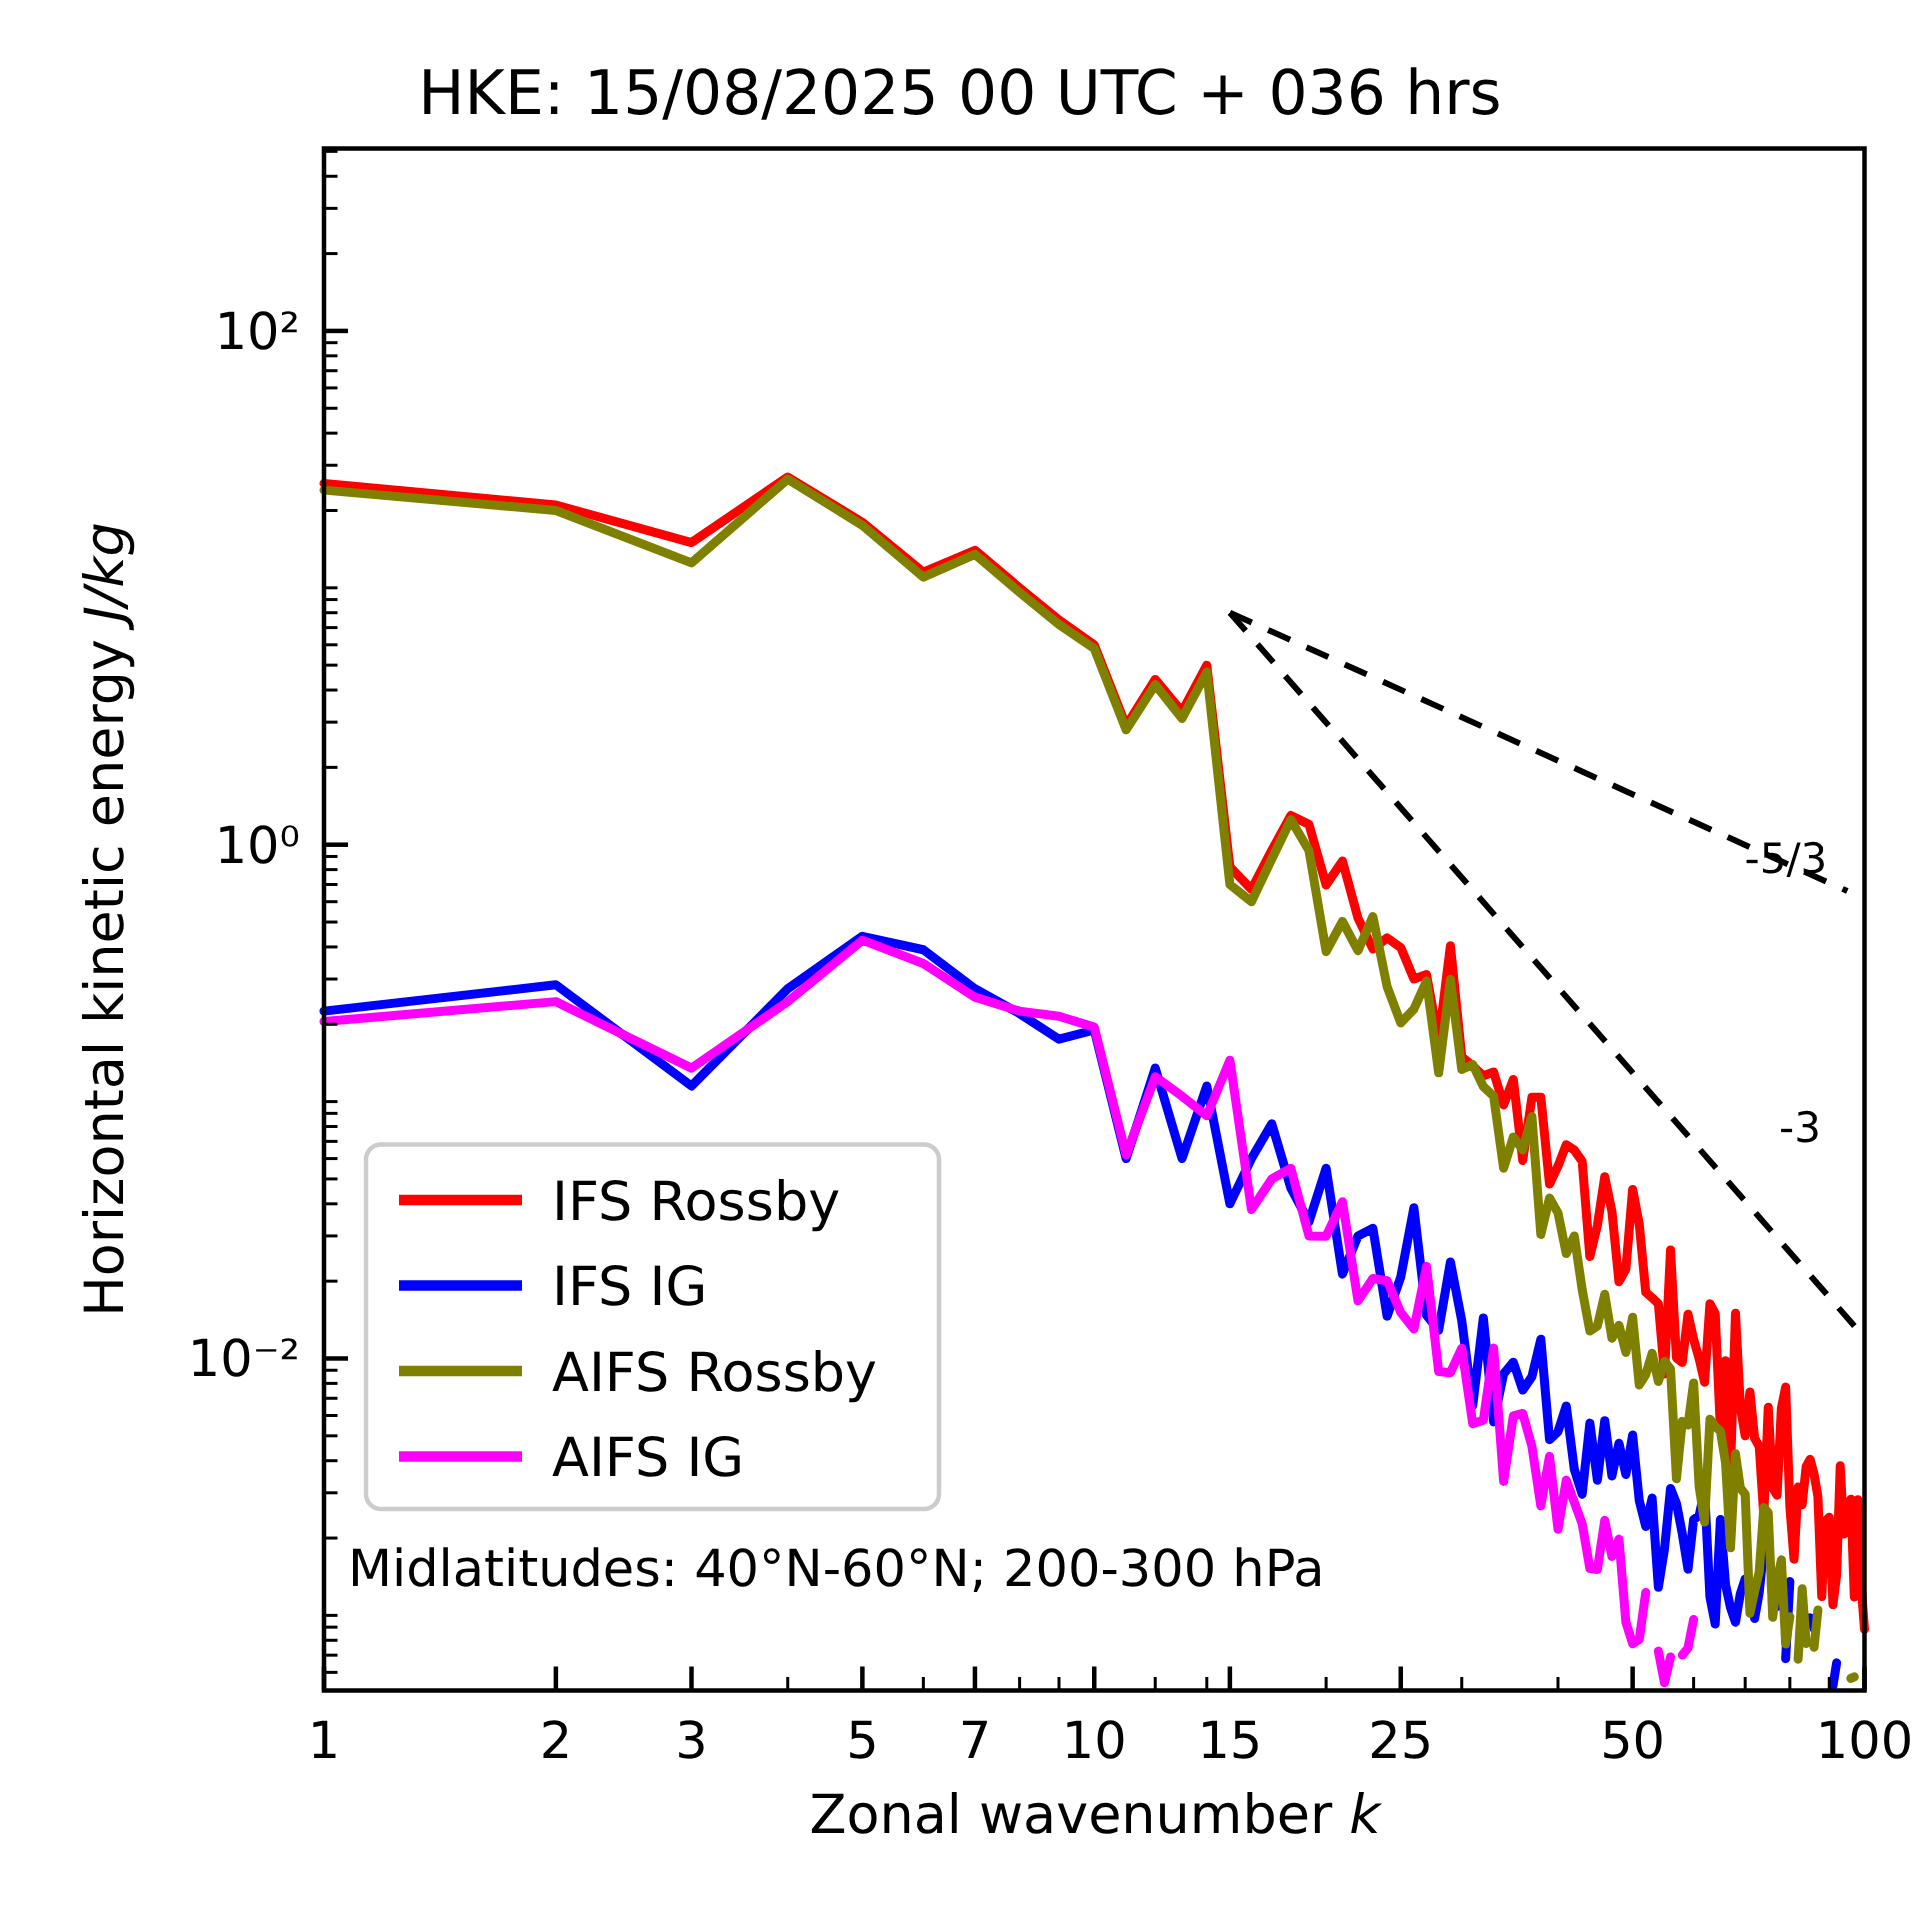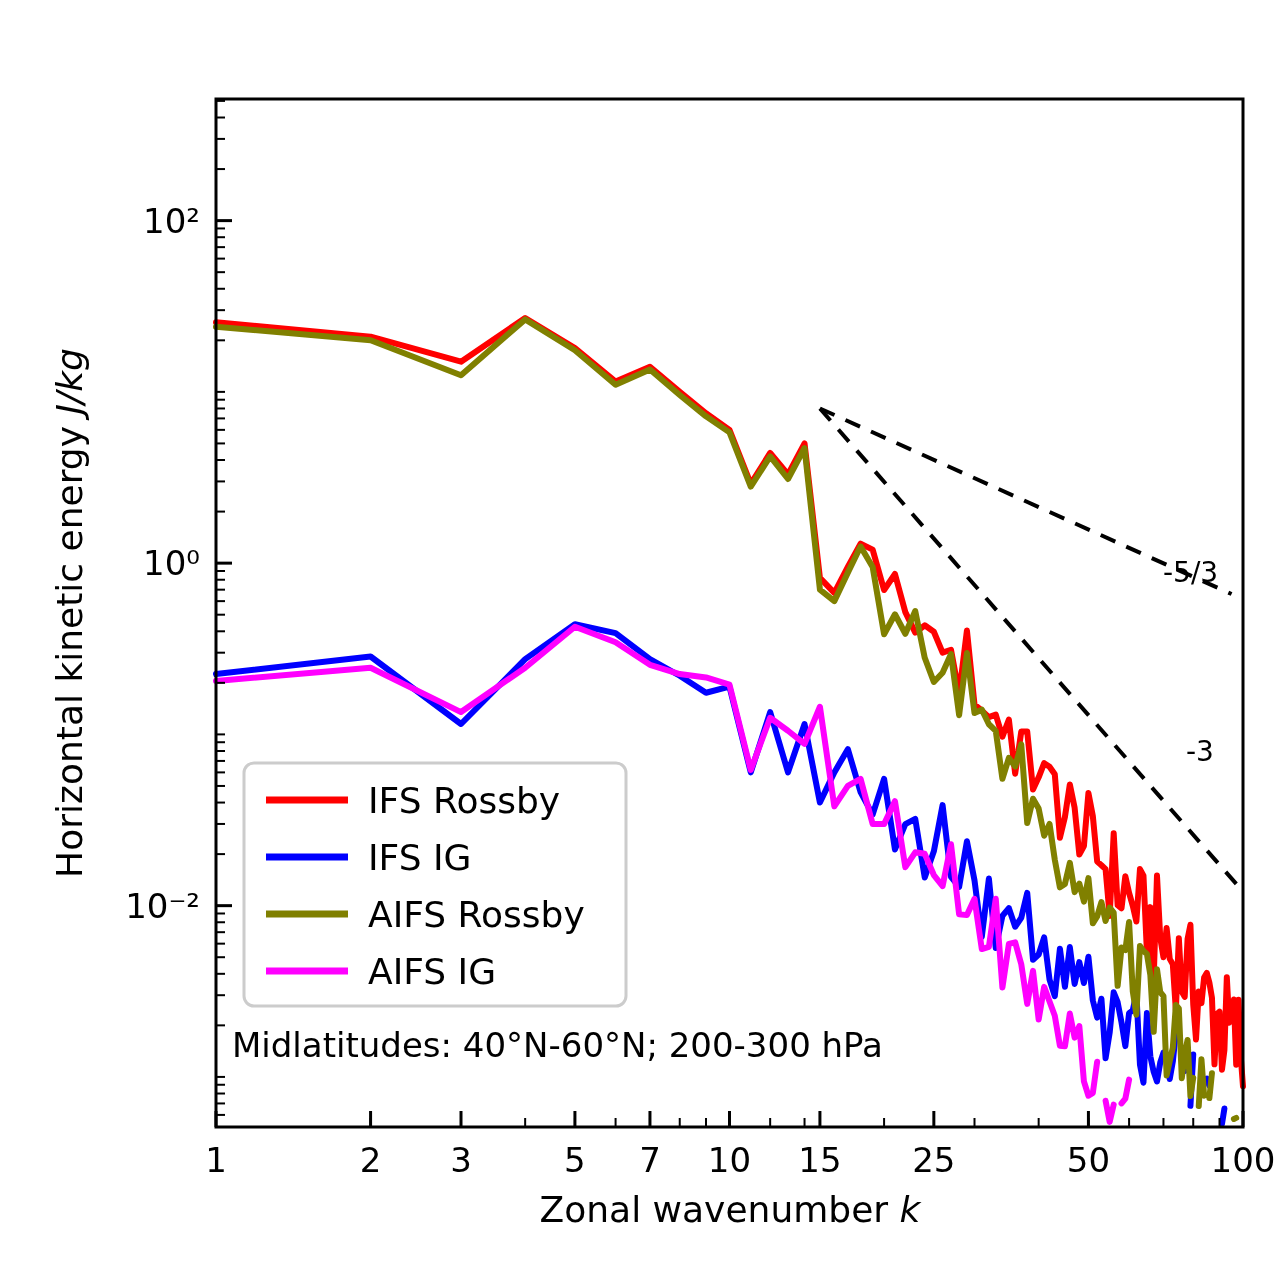--- a/index.html
+++ b/index.html
@@ -57,20 +57,21 @@
   }
   .italic {
     font-style: italic;
   }
 </style>
 </head>
 <body>
 
 <div id="figure">
 
+  <div id="chart-title">HKE: 15/08/2025 00 UTC + 036 hrs</div>
 
   <svg id="plot-svg" width="1280" height="1288">
 
     <rect id="plot-bg" x="216" y="99" width="1027" height="1028" fill="#ffffff"></rect>
 
     <g id="series-group">
         <path d="M216.00,322.25 L370.58,336.69 L461.00,361.72 L525.16,318.00 L574.92,348.16 L615.58,381.48 L649.96,366.85 L679.74,391.88 L706.00,413.27 L729.50,429.87 L750.76,483.95 L770.16,452.94 L788.01,474.34 L804.54,443.43 L819.92,577.90 L834.32,592.92 L847.84,566.95 L860.58,543.62 L872.64,549.58 L884.08,589.99 L894.96,574.01 L905.33,612.10 L915.25,632.59 L924.74,625.27 L933.84,631.72 L942.59,652.64 L951.01,649.74 L959.12,693.87 L966.94,630.49 L974.50,704.45 L981.81,710.65 L988.89,717.14 L995.76,714.62 L1002.41,736.58 L1008.88,719.64 L1015.16,773.65 L1021.27,731.53 L1027.22,731.45 L1033.01,789.39 L1038.66,777.35 L1044.16,763.15 L1049.54,766.72 L1054.79,774.24 L1059.91,837.70 L1064.92,817.01 L1069.83,784.47 L1074.62,807.69 L1079.32,854.48 L1083.92,845.99 L1088.42,792.95 L1092.84,816.12 L1097.17,861.49 L1101.42,865.22 L1105.58,869.20 L1109.68,916.04 L1113.69,833.28 L1117.64,905.23 L1121.52,908.27 L1125.33,876.17 L1129.08,892.88 L1132.77,905.82 L1136.39,921.47 L1139.96,869.10 L1143.47,875.68 L1146.93,952.52 L1150.34,907.12 L1153.69,978.84 L1156.99,875.54 L1160.25,937.77 L1163.46,957.23 L1166.62,927.95 L1169.74,958.86 L1172.82,964.36 L1175.85,1010.35 L1178.84,938.15 L1181.80,991.80 L1184.71,996.80 L1187.59,938.77 L1190.43,924.72 L1193.24,1004.46 L1196.01,1039.44 L1198.74,991.39 L1201.45,1003.10 L1204.12,977.56 L1206.76,972.89 L1209.36,982.60 L1211.94,997.65 L1214.49,1064.31 L1217.01,1013.93 L1219.50,1011.56 L1221.97,1069.73 L1224.41,1050.06 L1226.82,977.17 L1229.20,1022.71 L1231.56,1010.93 L1233.90,999.47 L1236.21,1064.64 L1238.49,999.82 L1240.76,1057.02 L1243.00,1086.21" fill="none" stroke="#ff0000" stroke-width="6" stroke-linejoin="round" stroke-linecap="round"></path>
         <path d="M216.00,674.08 L370.58,656.50 L461.00,724.00 L525.16,659.16 L574.92,624.20 L615.58,633.17 L649.96,659.16 L679.74,675.75 L706.00,692.77 L729.50,686.66 L750.76,772.39 L770.16,712.08 L788.01,772.39 L804.54,724.00 L819.92,802.55 L834.32,772.39 L847.84,749.16 L860.58,792.15 L872.64,814.64 L884.08,778.82 L894.96,849.42 L905.33,824.04 L915.25,818.87 L924.74,877.44 L933.84,851.32 L942.59,805.16 L951.01,876.79 L959.12,886.87 L966.94,841.29 L974.50,880.42 L981.81,936.95 L988.89,878.60 L995.76,947.93 L1002.41,915.94 L1008.88,908.11 L1015.16,926.74 L1021.27,917.77 L1027.22,892.83 L1033.01,959.75 L1038.66,954.48 L1044.16,937.29 L1049.54,979.61 L1054.79,996.13 L1059.91,948.75 L1064.92,986.80 L1069.83,947.10 L1074.62,983.95 L1079.32,962.14 L1083.92,983.00 L1088.42,956.70 L1092.84,1000.39 L1097.17,1017.61 L1101.42,998.70 L1105.58,1058.20 L1109.68,1032.58 L1113.69,992.31 L1117.64,1002.20 L1121.52,1022.46 L1125.33,1046.10 L1129.08,1013.07 L1132.77,1010.41 L1136.39,993.29 L1139.96,1064.65 L1143.47,1082.71 L1146.93,1013.02 L1150.34,1056.29 L1153.69,1071.82 L1156.99,1081.52 L1160.25,1062.40 L1163.46,1052.66 L1166.62,1055.74 L1169.74,1078.99 L1172.82,1061.60 L1175.85,1032.38 M1181.80,1056.50 L1184.71,1071.01 M1190.43,1105.80 L1193.24,1054.38 M1198.74,1081.20 M1206.76,1078.56 L1209.36,1085.75 M1217.01,1074.93 M1221.97,1123.98 L1224.41,1108.57" fill="none" stroke="#0000ff" stroke-width="6" stroke-linejoin="round" stroke-linecap="round"></path>
         <path d="M216.00,326.76 L370.58,340.32 L461.00,375.28 L525.16,319.39 L574.92,350.25 L615.58,384.79 L649.96,369.55 L679.74,394.91 L706.00,416.31 L729.50,432.39 L750.76,486.56 L770.16,456.40 L788.01,478.99 L804.54,448.03 L819.92,589.67 L834.32,601.13 L847.84,572.64 L860.58,546.54 L872.64,566.95 L884.08,634.32 L894.96,614.27 L905.33,633.75 L915.25,611.02 L924.74,657.79 L933.84,681.96 L942.59,672.70 L951.01,654.03 L959.12,715.23 L966.94,653.00 L974.50,713.02 L981.81,709.68 L988.89,724.28 L995.76,730.90 L1002.41,778.83 L1008.88,757.95 L1015.16,766.60 L1021.27,744.37 L1027.22,822.93 L1033.01,798.71 L1038.66,808.58 L1044.16,835.73 L1049.54,823.95 L1054.79,859.75 L1059.91,887.35 L1064.92,884.01 L1069.83,862.82 L1074.62,892.14 L1079.32,883.59 L1083.92,901.62 L1088.42,878.15 L1092.84,923.30 L1097.17,916.35 L1101.42,902.14 L1105.58,920.99 L1109.68,907.59 L1113.69,912.70 L1117.64,985.85 L1121.52,947.57 L1125.33,950.04 L1129.08,921.97 L1132.77,991.22 L1136.39,1014.71 L1139.96,946.12 L1143.47,951.00 L1146.93,954.06 L1150.34,975.07 L1153.69,1031.86 L1156.99,969.21 L1160.25,992.06 L1163.46,996.17 L1166.62,1075.47 L1169.74,1061.10 L1172.82,1047.79 L1175.85,1005.08 L1178.84,1008.43 L1181.80,1078.19 L1184.71,1054.12 L1187.59,1039.92 L1190.43,1096.02 L1193.24,1077.85 M1198.74,1106.12 L1201.45,1059.23 L1204.12,1095.66 M1209.36,1098.11 L1211.94,1073.29 M1221.97,1100.49 M1233.90,1118.95 L1236.21,1117.89" fill="none" stroke="#808000" stroke-width="6" stroke-linejoin="round" stroke-linecap="round"></path>
         <path d="M216.00,681.01 L370.58,667.75 L461.00,712.08 L525.16,667.75 L574.92,626.78 L615.58,642.29 L649.96,664.77 L679.74,674.08 L706.00,677.46 L729.50,684.73 L750.76,769.95 L770.16,717.80 L788.01,730.77 L804.54,743.90 L819.92,706.76 L834.32,806.36 L847.84,785.95 L860.58,778.86 L872.64,823.95 L884.08,824.11 L894.96,801.11 L905.33,867.20 L915.25,852.30 L924.74,853.82 L933.84,875.02 L942.59,886.05 L951.01,844.24 L959.12,914.32 L966.94,915.11 L974.50,898.79 L981.81,949.09 L988.89,946.87 L995.76,898.72 L1002.41,987.59 L1008.88,943.92 L1015.16,942.30 L1021.27,964.24 L1027.22,1003.86 L1033.01,970.89 L1038.66,1019.54 L1044.16,986.86 L1049.54,1001.55 L1054.79,1015.82 L1059.91,1045.74 L1064.92,1046.29 L1069.83,1013.56 L1074.62,1037.61 L1079.32,1026.07 L1083.92,1081.43 L1088.42,1095.76 L1092.84,1092.91 L1097.17,1061.65 M1105.58,1100.72 L1109.68,1121.87 L1113.69,1104.61 M1121.52,1103.37 L1125.33,1098.66 L1129.08,1079.63 M1136.39,1112.22" fill="none" stroke="#ff00ff" stroke-width="6" stroke-linejoin="round" stroke-linecap="round"></path>

